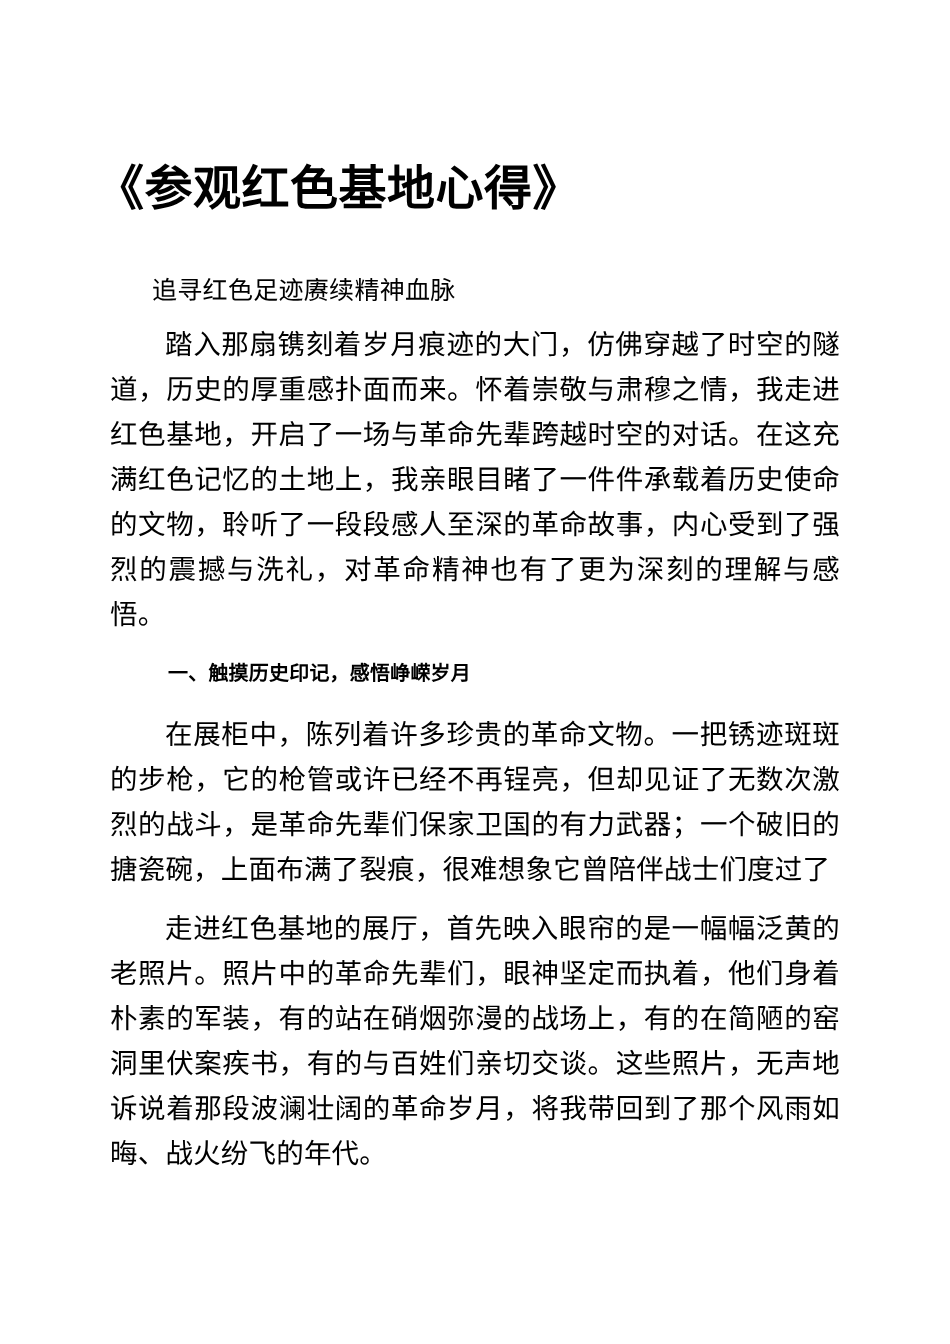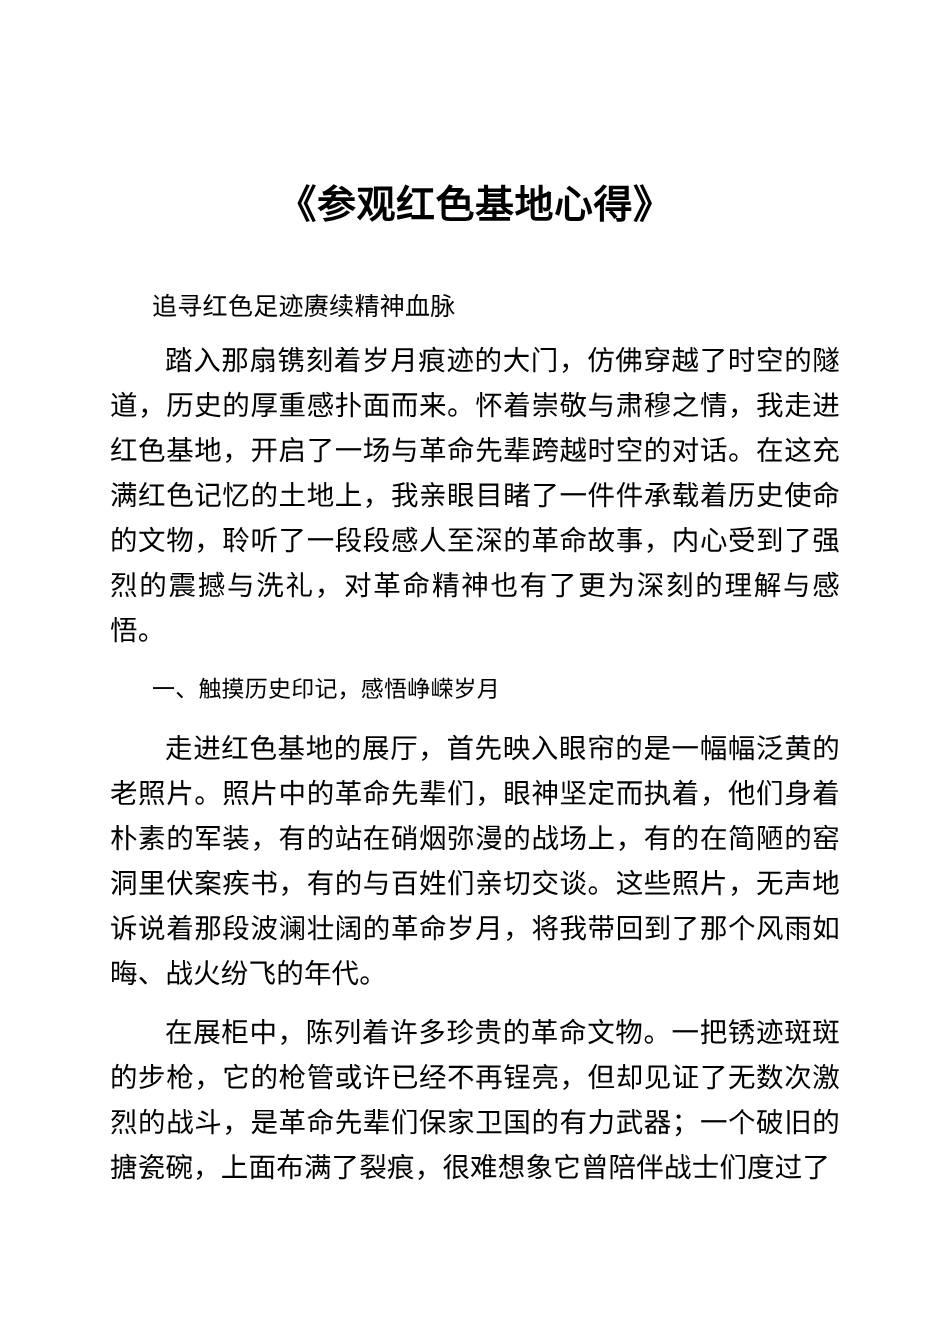--- a/index.html
+++ b/index.html
@@ -26,53 +26,52 @@
 
   .page-body {
     position: absolute;
     left: 96px;
     top: 0;
     width: 758px;
   }
 
   
   .doc-title {
-    margin: 16px;
+    margin: 0;
     padding: 0;
     font-family: "Liberation Serif", "DejaVu Serif", serif;
-    font-size: 39px;
+    font-size: 48px;
     font-weight: bold;
     line-height: 46px;
-    text-align: center;
     letter-spacing: 0.5px;
     padding-top: 166px;
     white-space: nowrap;
   }
 
   
   .doc-subtitle {
     margin: 0;
     padding: 0;
     margin-top: 57px;
     font-family: "Liberation Sans", "DejaVu Sans", sans-serif;
     font-size: 25px;
     font-weight: normal;
     line-height: 42px;
     text-indent: 56px;
     letter-spacing: 0.3px;
   }
 
   
   .section-heading {
-    margin: 0;
+    margin: 16px;
     padding: 0;
     margin-top: 14px;
     font-family: "Liberation Serif", "DejaVu Serif", serif;
-    font-size: 23px;
-    font-weight: normal;
+    font-size: 20px;
+    font-weight: bold;
     line-height: 45px;
     text-indent: 56px;
     letter-spacing: 0.2px;
   }
 
   
   .body-para {
     margin: 14px;
     padding: 0;
     font-family: "Liberation Serif", "DejaVu Serif", serif;
@@ -94,18 +93,18 @@
   <div class="page-body">
 
     <h1 class="doc-title">《参观红色基地心得》</h1>
 
     <h2 class="doc-subtitle">追寻红色足迹赓续精神血脉</h2>
 
     <p class="body-para gap-after-title">踏入那扇镌刻着岁月痕迹的大门，仿佛穿越了时空的隧道，历史的厚重感扑面而来。怀着崇敬与肃穆之情，我走进红色基地，开启了一场与革命先辈跨越时空的对话。在这充满红色记忆的土地上，我亲眼目睹了一件件承载着历史使命的文物，聆听了一段段感人至深的革命故事，内心受到了强烈的震撼与洗礼，对革命精神也有了更为深刻的理解与感悟。</p>
 
     <h3 class="section-heading">一、触摸历史印记，感悟峥嵘岁月</h3>
 
+    <p class="body-para">在展柜中，陈列着许多珍贵的革命文物。一把锈迹斑斑的步枪，它的枪管或许已经不再锃亮，但却见证了无数次激烈的战斗，是革命先辈们保家卫国的有力武器；一个破旧的搪瓷碗，上面布满了裂痕，很难想象它曾陪伴战士们度过了</p>
+
     <p class="body-para">走进红色基地的展厅，首先映入眼帘的是一幅幅泛黄的老照片。照片中的革命先辈们，眼神坚定而执着，他们身着朴素的军装，有的站在硝烟弥漫的战场上，有的在简陋的窑洞里伏案疾书，有的与百姓们亲切交谈。这些照片，无声地诉说着那段波澜壮阔的革命岁月，将我带回到了那个风雨如晦、战火纷飞的年代。</p>
-
-    <p class="body-para">在展柜中，陈列着许多珍贵的革命文物。一把锈迹斑斑的步枪，它的枪管或许已经不再锃亮，但却见证了无数次激烈的战斗，是革命先辈们保家卫国的有力武器；一个破旧的搪瓷碗，上面布满了裂痕，很难想象它曾陪伴战士们度过了</p>
 
   </div>
 </div>
 
 </body></html>

